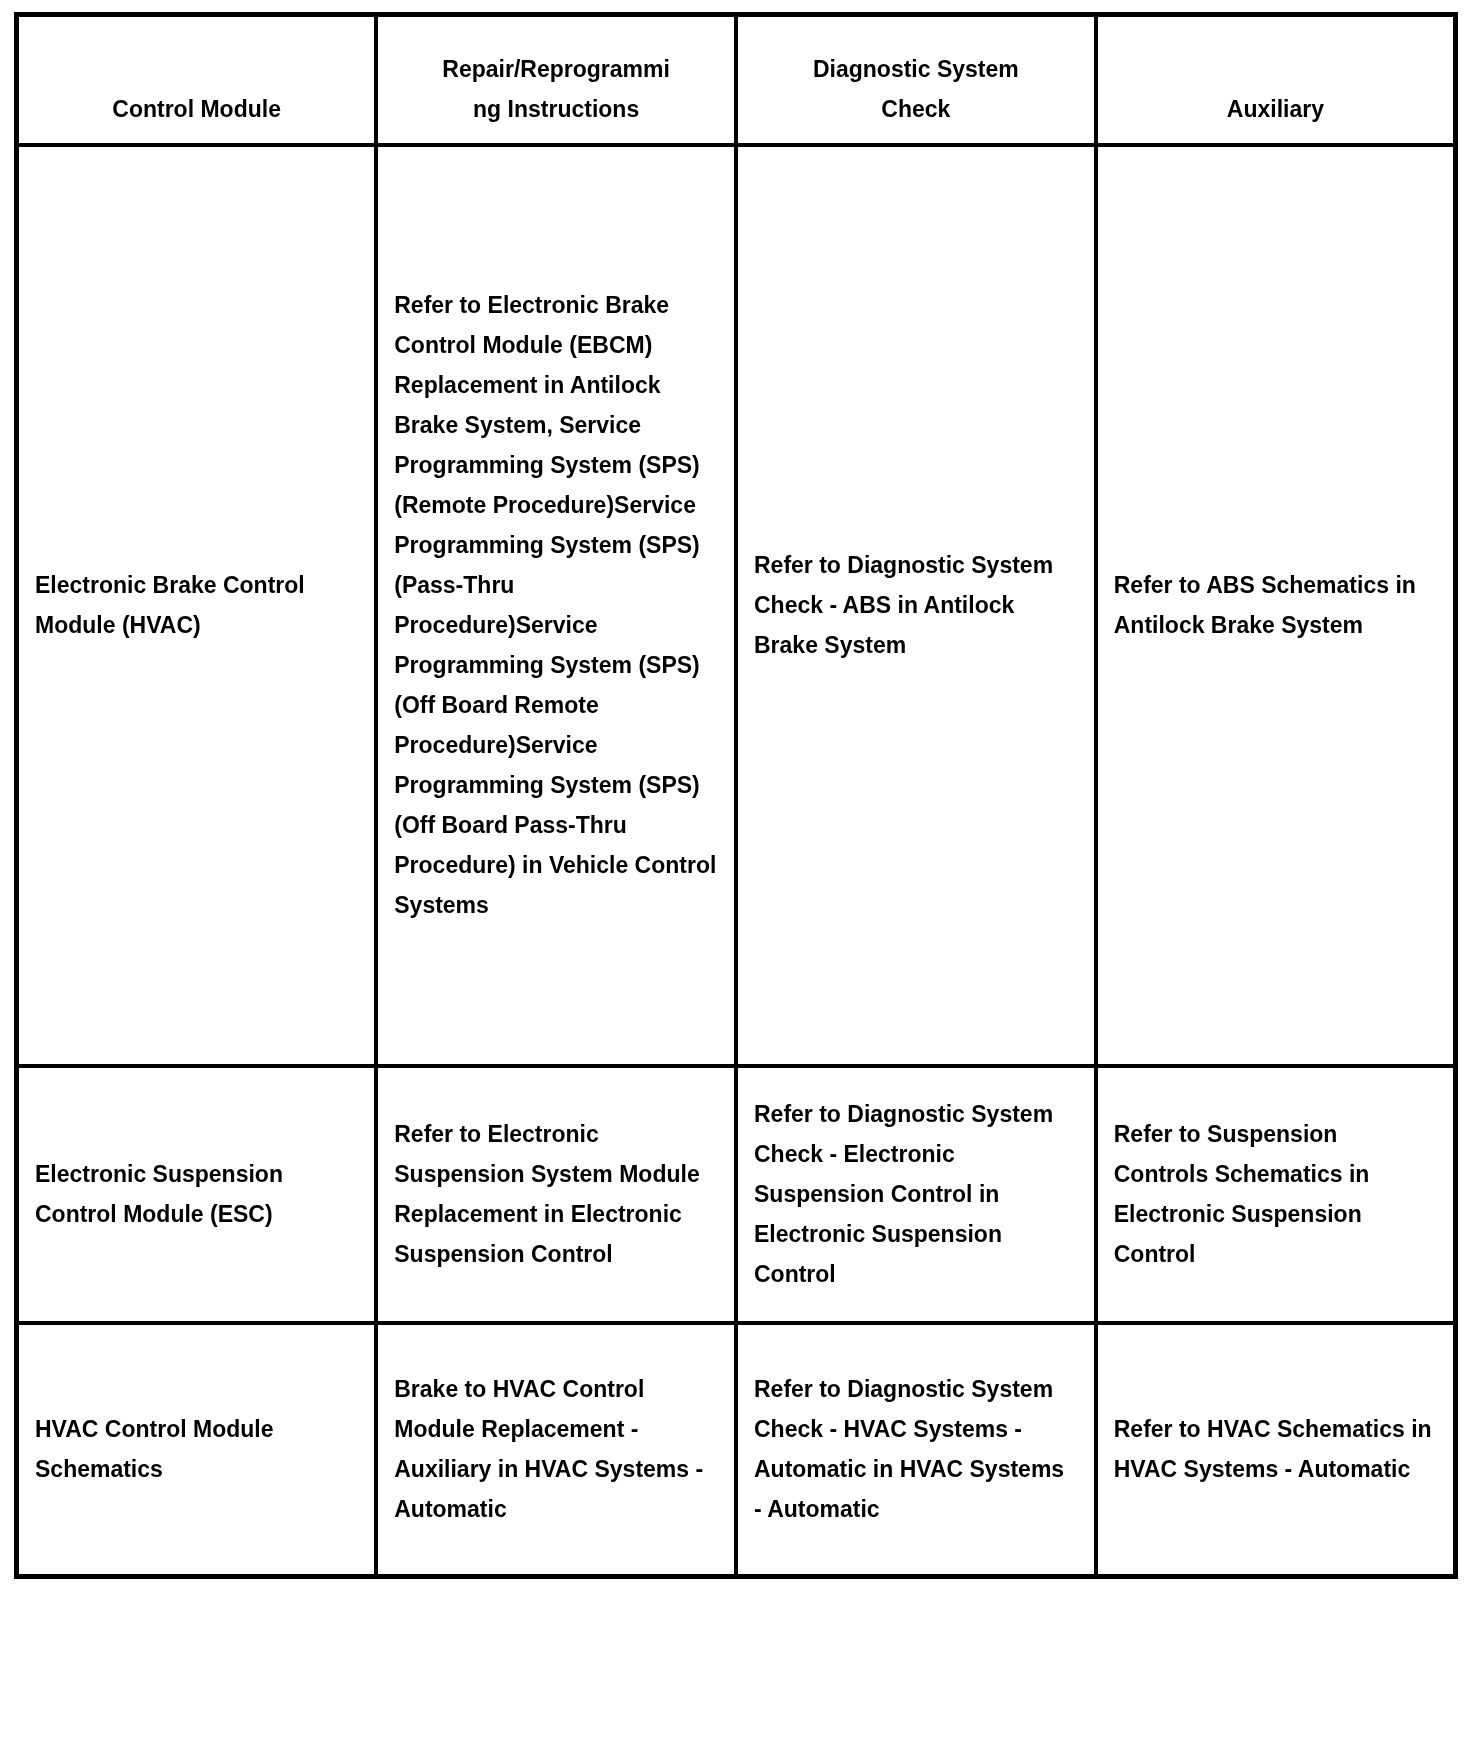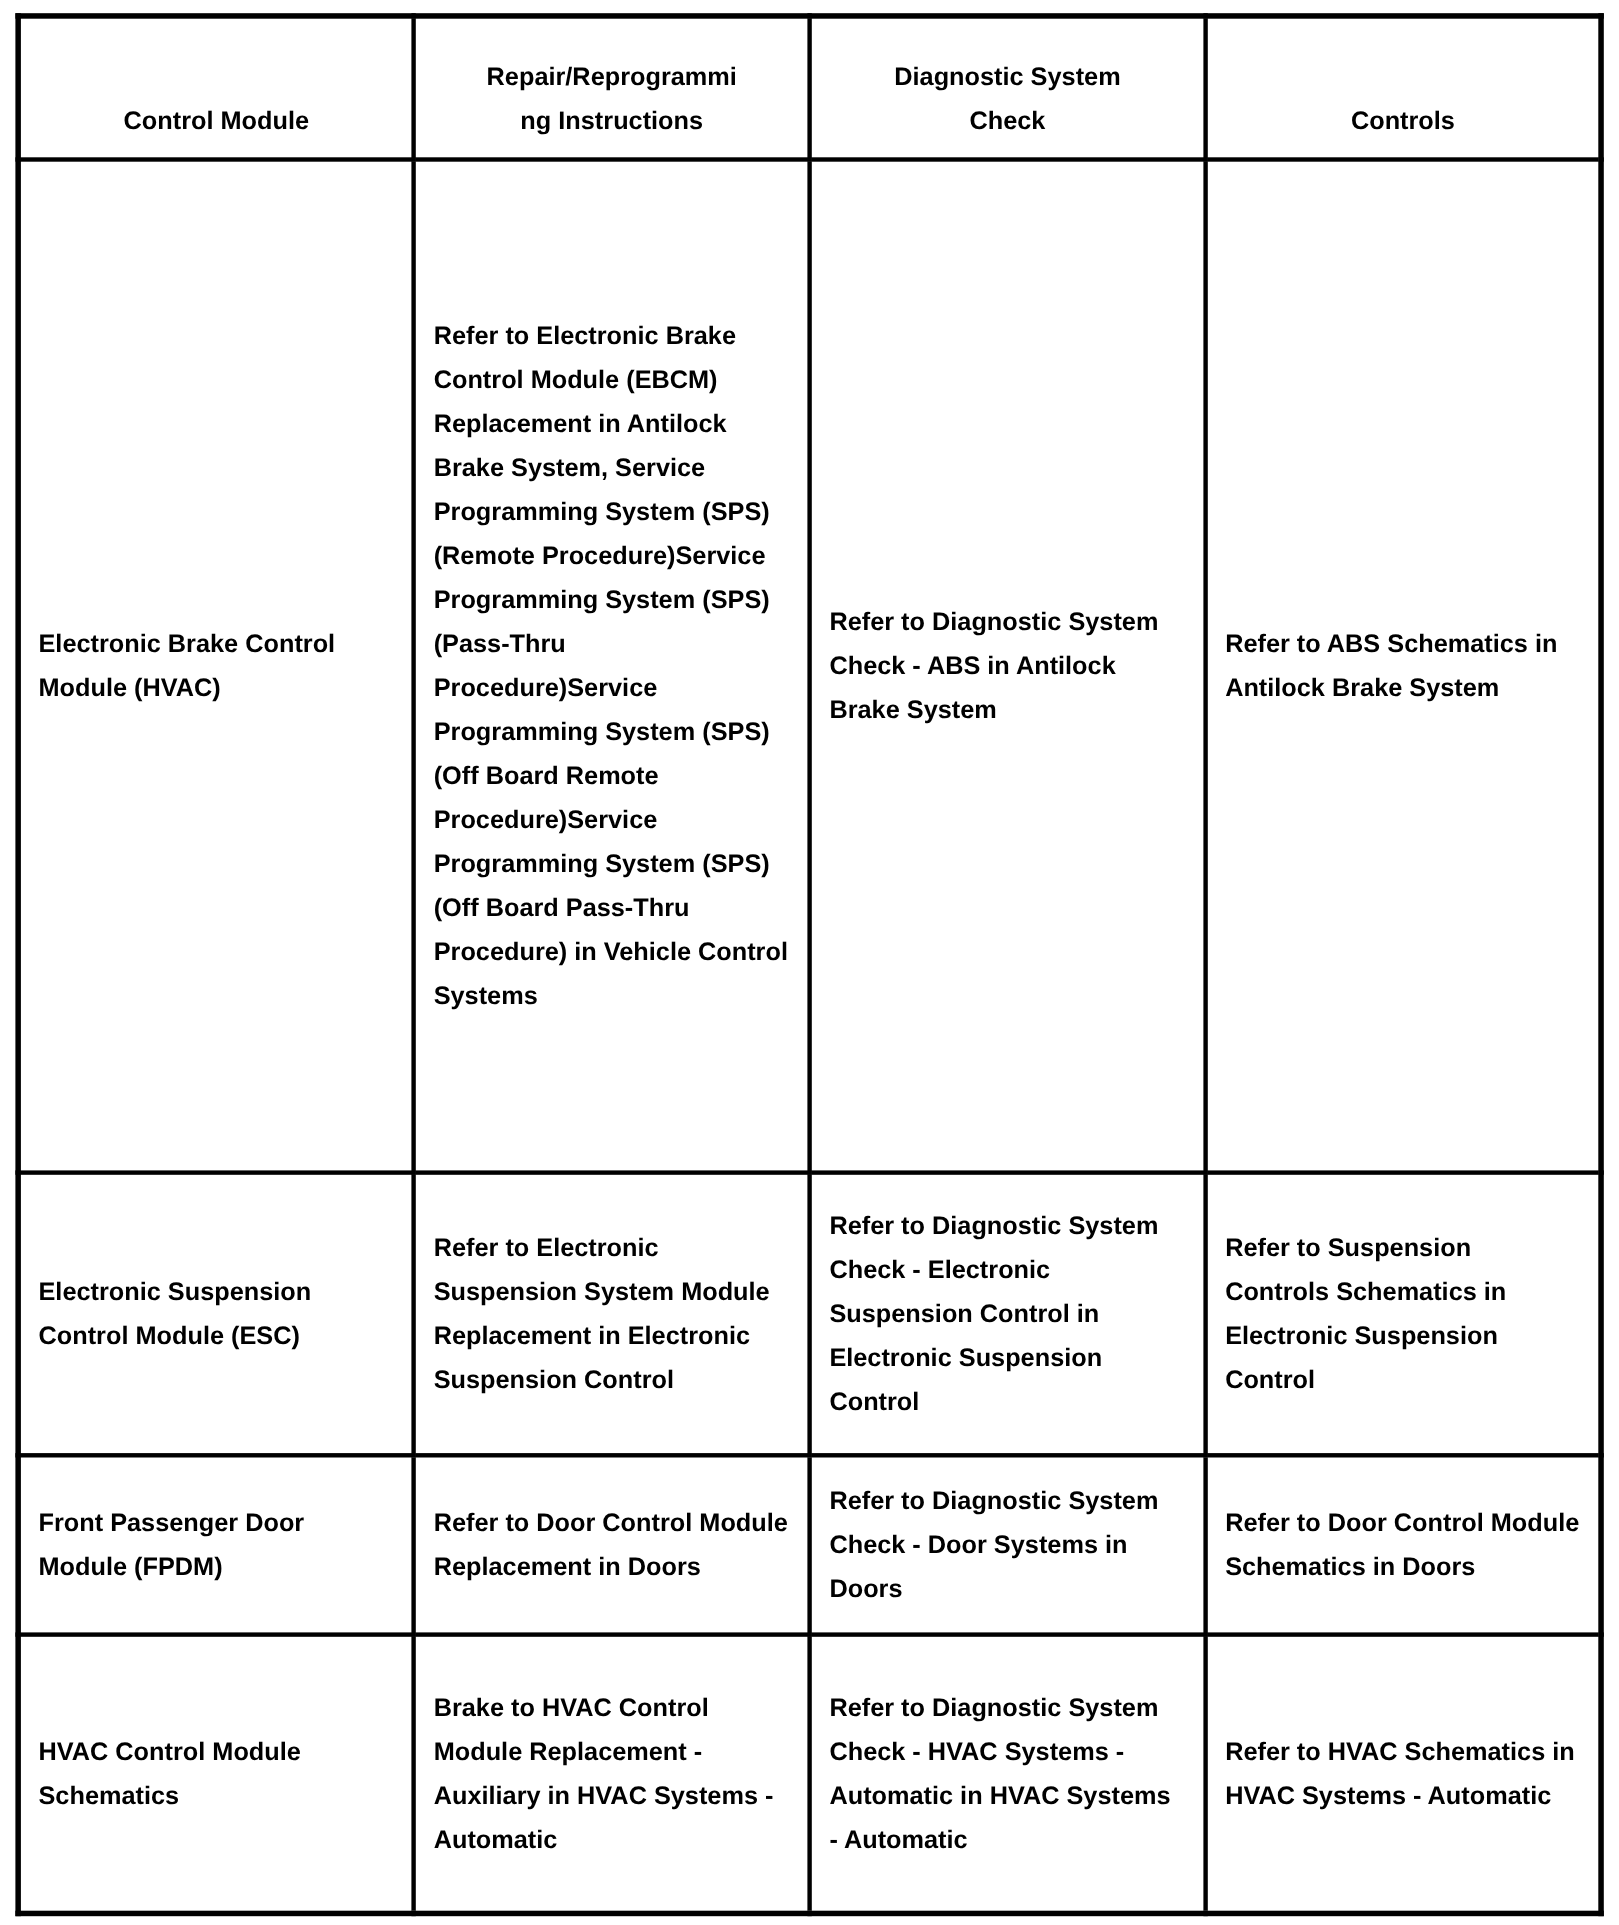--- a/index.html
+++ b/index.html
@@ -58,42 +58,36 @@
         <col>
         <col>
     </colgroup>
     <thead>
       <tr>
         <th>Control Module</th>
         <th>Repair/Reprogrammi
 ng Instructions</th>
         <th>Diagnostic System
 Check</th>
-        <th>Controls</th>
+        <th>Auxiliary</th>
       </tr>
     </thead>
     <tbody>
       <tr class="r-ebcm">
         <td>Electronic Brake Control Module (HVAC)</td>
         <td>Refer to Electronic Brake Control Module (EBCM) Replacement in Antilock Brake System, Service Programming System (SPS) (Remote Procedure)Service Programming System (SPS) (Pass-Thru Procedure)Service Programming System (SPS) (Off Board Remote Procedure)Service Programming System (SPS) (Off Board Pass-Thru Procedure) in Vehicle Control Systems</td>
         <td>Refer to Diagnostic System Check - ABS in Antilock Brake System</td>
         <td>Refer to ABS Schematics in Antilock Brake System</td>
       </tr>
       <tr class="r-esc">
         <td>Electronic Suspension Control Module (ESC)</td>
         <td>Refer to Electronic Suspension System Module Replacement in Electronic Suspension Control</td>
         <td>Refer to Diagnostic System Check - Electronic Suspension Control in Electronic Suspension Control</td>
         <td>Refer to Suspension Controls Schematics in Electronic Suspension Control</td>
       </tr>
-      <tr class="r-fpdm">
-        <td>Front Passenger Door Module (FPDM)</td>
-        <td>Refer to Door Control Module Replacement in Doors</td>
-        <td>Refer to Diagnostic System Check - Door Systems in Doors</td>
-        <td>Refer to Door Control Module Schematics in Doors</td>
-      </tr>
       <tr class="r-hvac">
         <td>HVAC Control Module Schematics</td>
         <td>Brake to HVAC Control Module Replacement - Auxiliary in HVAC Systems - Automatic</td>
         <td>Refer to Diagnostic System Check - HVAC Systems - Automatic in HVAC Systems - Automatic</td>
         <td>Refer to HVAC Schematics in HVAC Systems - Automatic</td>
       </tr>
     </tbody>
   </table>
 </div>
 

